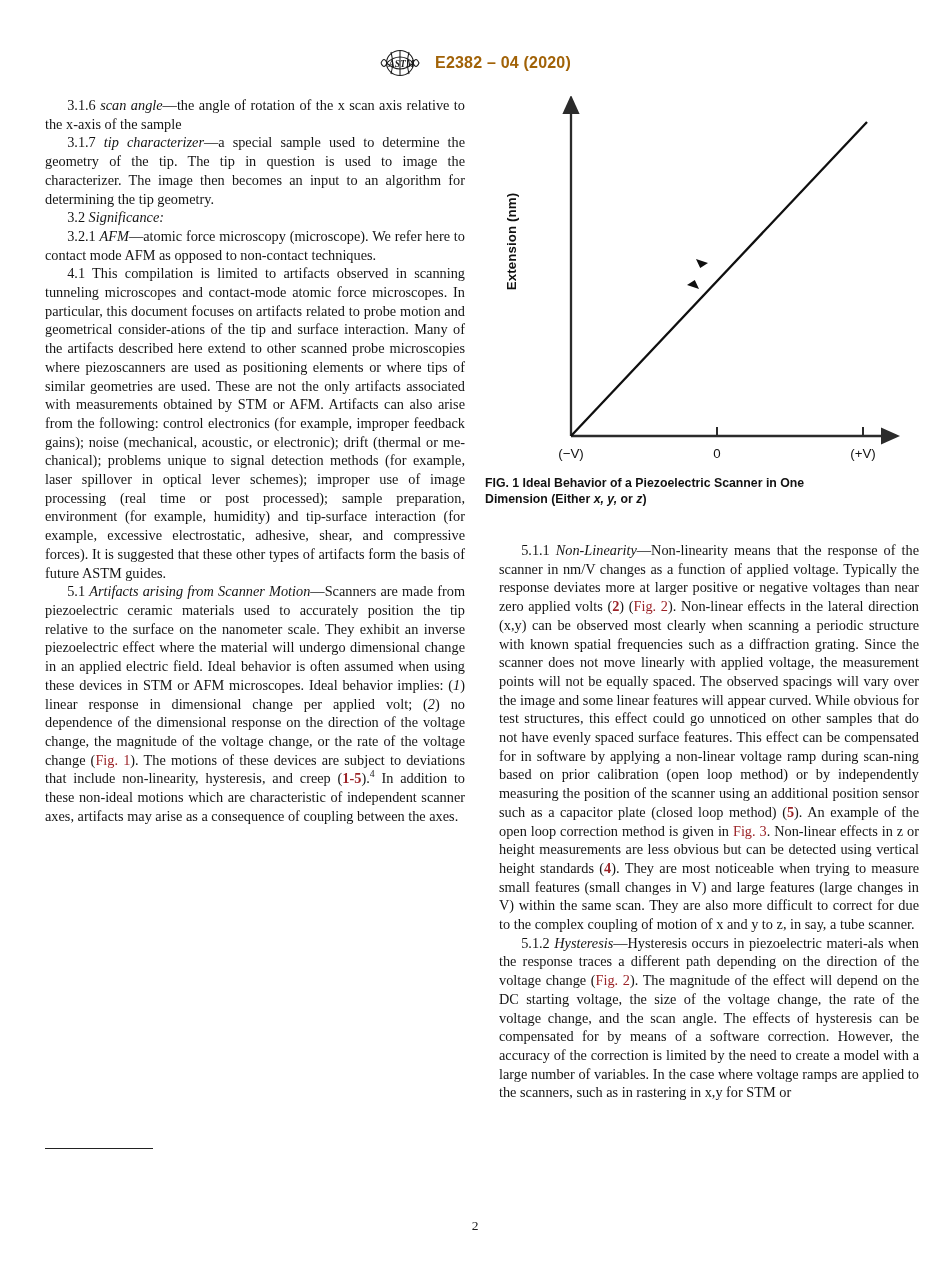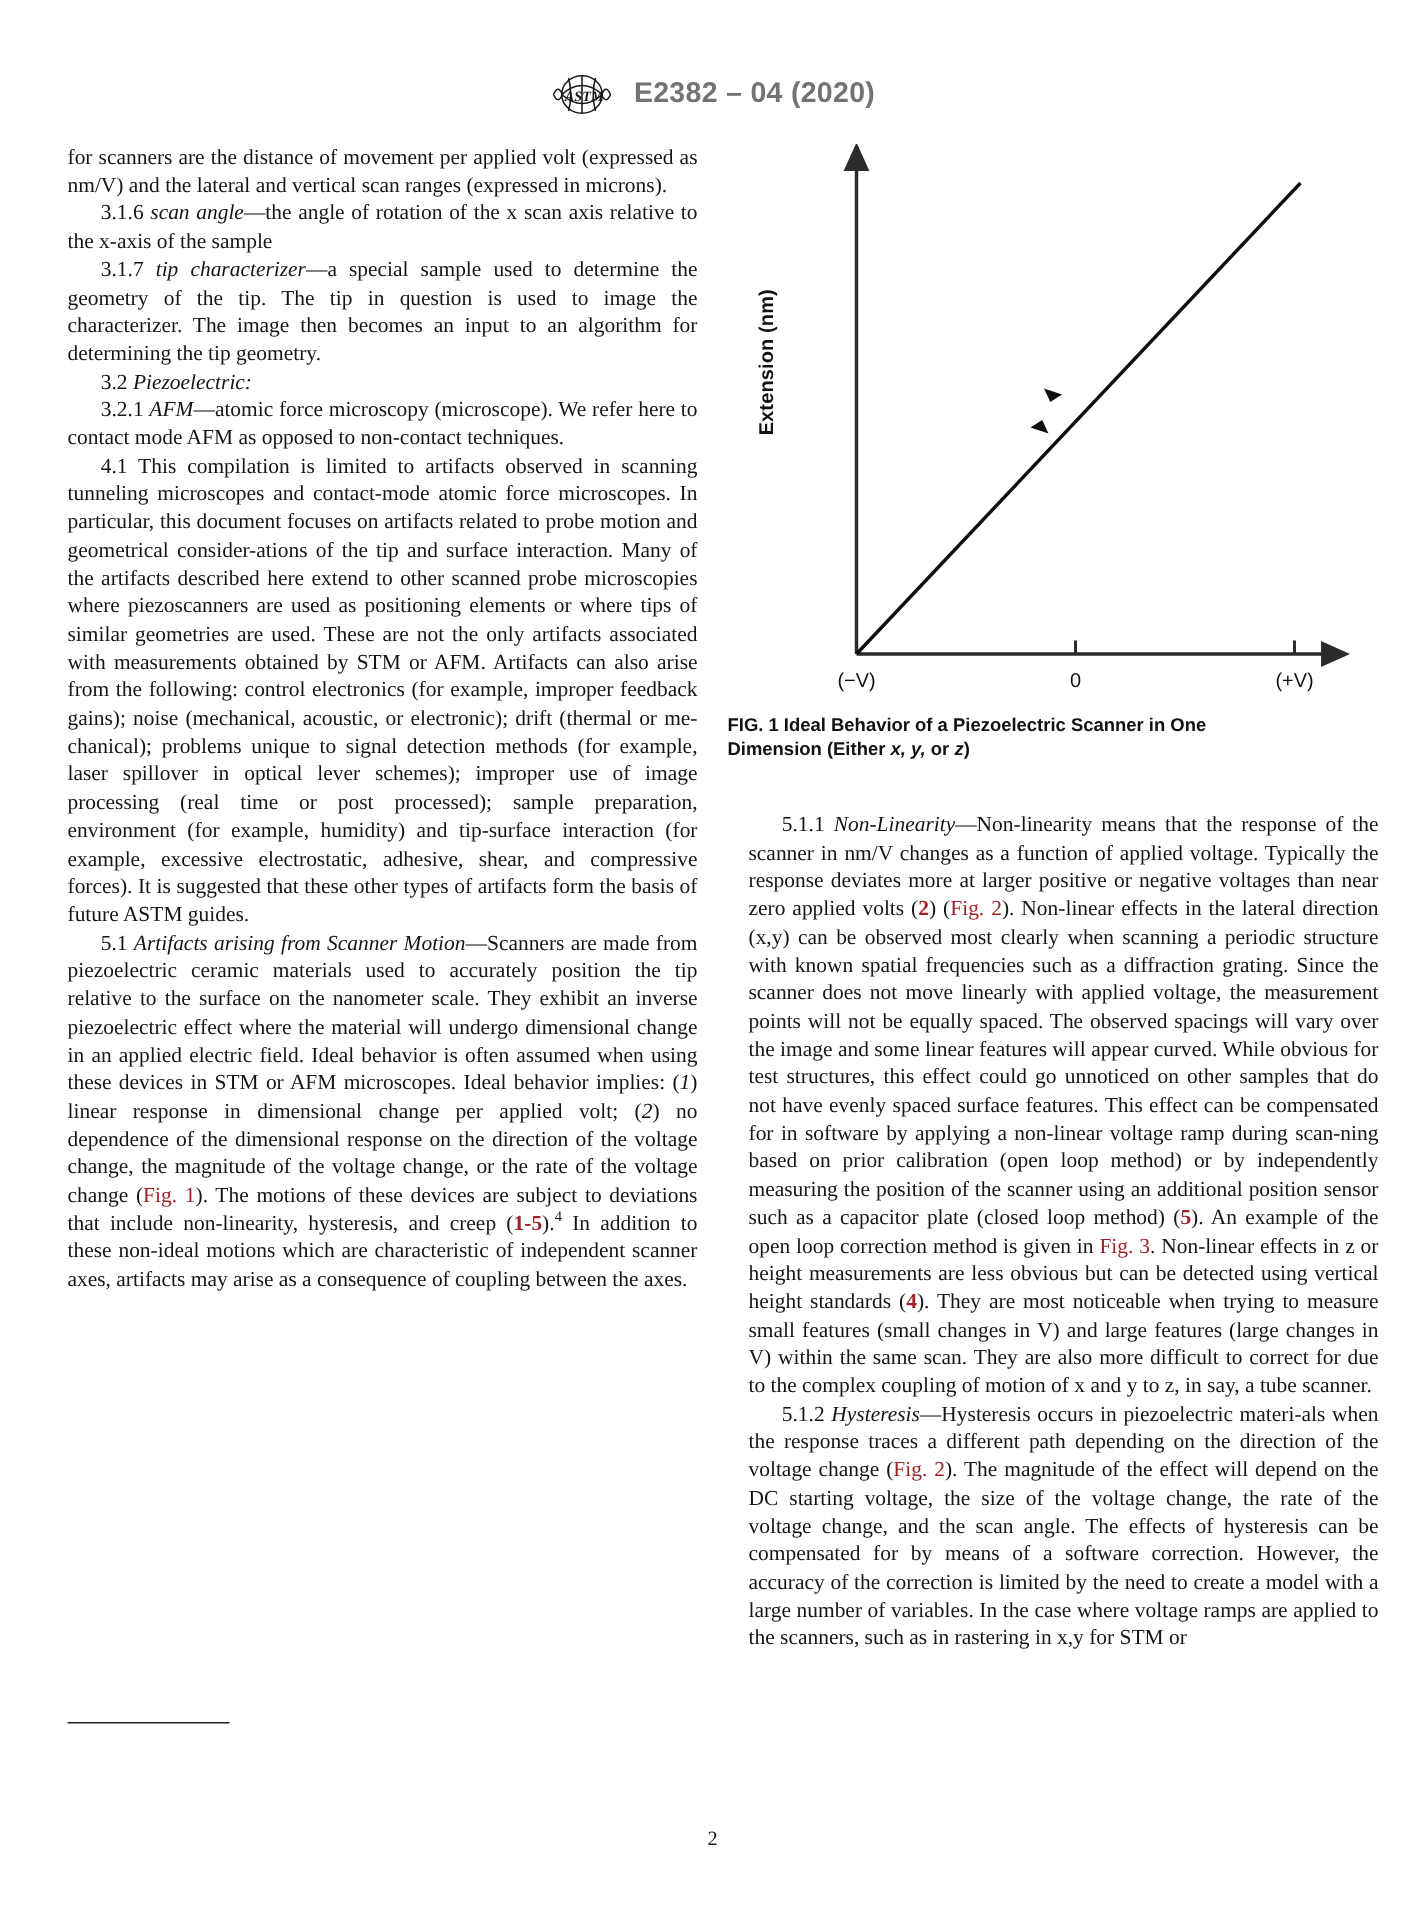--- a/index.html
+++ b/index.html
@@ -29,23 +29,23 @@
   }
   .astm-logo {
     width: 42px;
     height: 30px;
     flex: 0 0 auto;
     display: block;
   }
   .doc-designation {
     font-family: "Liberation Sans", "DejaVu Sans", sans-serif;
     font-weight: bold;
-    font-size: 19px;
+    font-size: 16px;
     letter-spacing: 0.2px;
-    color: #737373;
+    color: #a16207;
     white-space: nowrap;
   }
 
   
   .col {
     position: absolute;
     top: 96px;
     width: 420px;
     font-size: 14.3px;
     line-height: 18.7px;
@@ -175,24 +175,23 @@
     </g>
     <g fill="#1a1a1a" font-family="Liberation Serif, serif" font-size="19" font-style="italic" font-weight="bold">
       <text x="19" y="38">ASTM</text>
     </g>
   </svg>
   <div class="doc-designation">E2382 – 04 (2020)</div>
 </div>
 
 <div class="col col-left">
   <div id="lp1">
-      <p class="body-para noindent"><span>for scanners are the distance of movement per applied volt (expressed as nm/V) and the lateral and vertical scan ranges (expressed in microns).</span></p>
       <p class="body-para"><span>3.1.6 </span><span class="it">scan angle</span><span>—the angle of rotation of the x scan axis relative to the x-axis of the sample</span></p>
       <p class="body-para"><span>3.1.7 </span><span class="it">tip characterizer</span><span>—a special sample used to determine the geometry of the tip. The tip in question is used to image the characterizer. The image then becomes an input to an algorithm for determining the tip geometry.</span></p>
-      <p class="body-para"><span>3.2 </span><span class="it">Piezoelectric:</span></p>
+      <p class="body-para"><span>3.2 </span><span class="it">Significance:</span></p>
       <p class="body-para"><span>3.2.1 </span><span class="it">AFM</span><span>—atomic force microscopy (microscope). We refer here to contact mode AFM as opposed to non-contact techniques.</span></p>
     </div>
   <div id="lp2">
       <p class="body-para"><span>4.1 This compilation is limited to artifacts observed in scanning tunneling microscopes and contact-mode atomic force microscopes. In particular, this document focuses on artifacts related to probe motion and geometrical consider-ations of the tip and surface interaction. Many of the artifacts described here extend to other scanned probe microscopies where piezoscanners are used as positioning elements or where tips of similar geometries are used. These are not the only artifacts associated with measurements obtained by STM or AFM. Artifacts can also arise from the following: control electronics (for example, improper feedback gains); noise (mechanical, acoustic, or electronic); drift (thermal or me-chanical); problems unique to signal detection methods (for example, laser spillover in optical lever schemes); improper use of image processing (real time or post processed); sample preparation, environment (for example, humidity) and tip-surface interaction (for example, excessive electrostatic, adhesive, shear, and compressive forces). It is suggested that these other types of artifacts form the basis of future ASTM guides.</span></p>
     </div>
   <div id="lp3">
       <p class="body-para"><span>5.1 </span><span class="it">Artifacts arising from Scanner Motion</span><span>—Scanners are made from piezoelectric ceramic materials used to accurately position the tip relative to the surface on the nanometer scale. They exhibit an inverse piezoelectric effect where the material will undergo dimensional change in an applied electric field. Ideal behavior is often assumed when using these devices in STM or AFM microscopes. Ideal behavior implies: (</span><span class="it">1</span><span>) linear response in dimensional change per applied volt; (</span><span class="it">2</span><span>) no dependence of the dimensional response on the direction of the voltage change, the magnitude of the voltage change, or the rate of the voltage change (</span><span class="lnk">Fig. 1</span><span>). The motions of these devices are subject to deviations that include non-linearity, hysteresis, and creep (</span><span class="lnk-b">1-5</span><span>).</span><sup>4</sup><span> In addition to these non-ideal motions which are characteristic of independent scanner axes, artifacts may arise as a consequence of coupling between the axes.</span></p>
     </div>
 </div>
 

